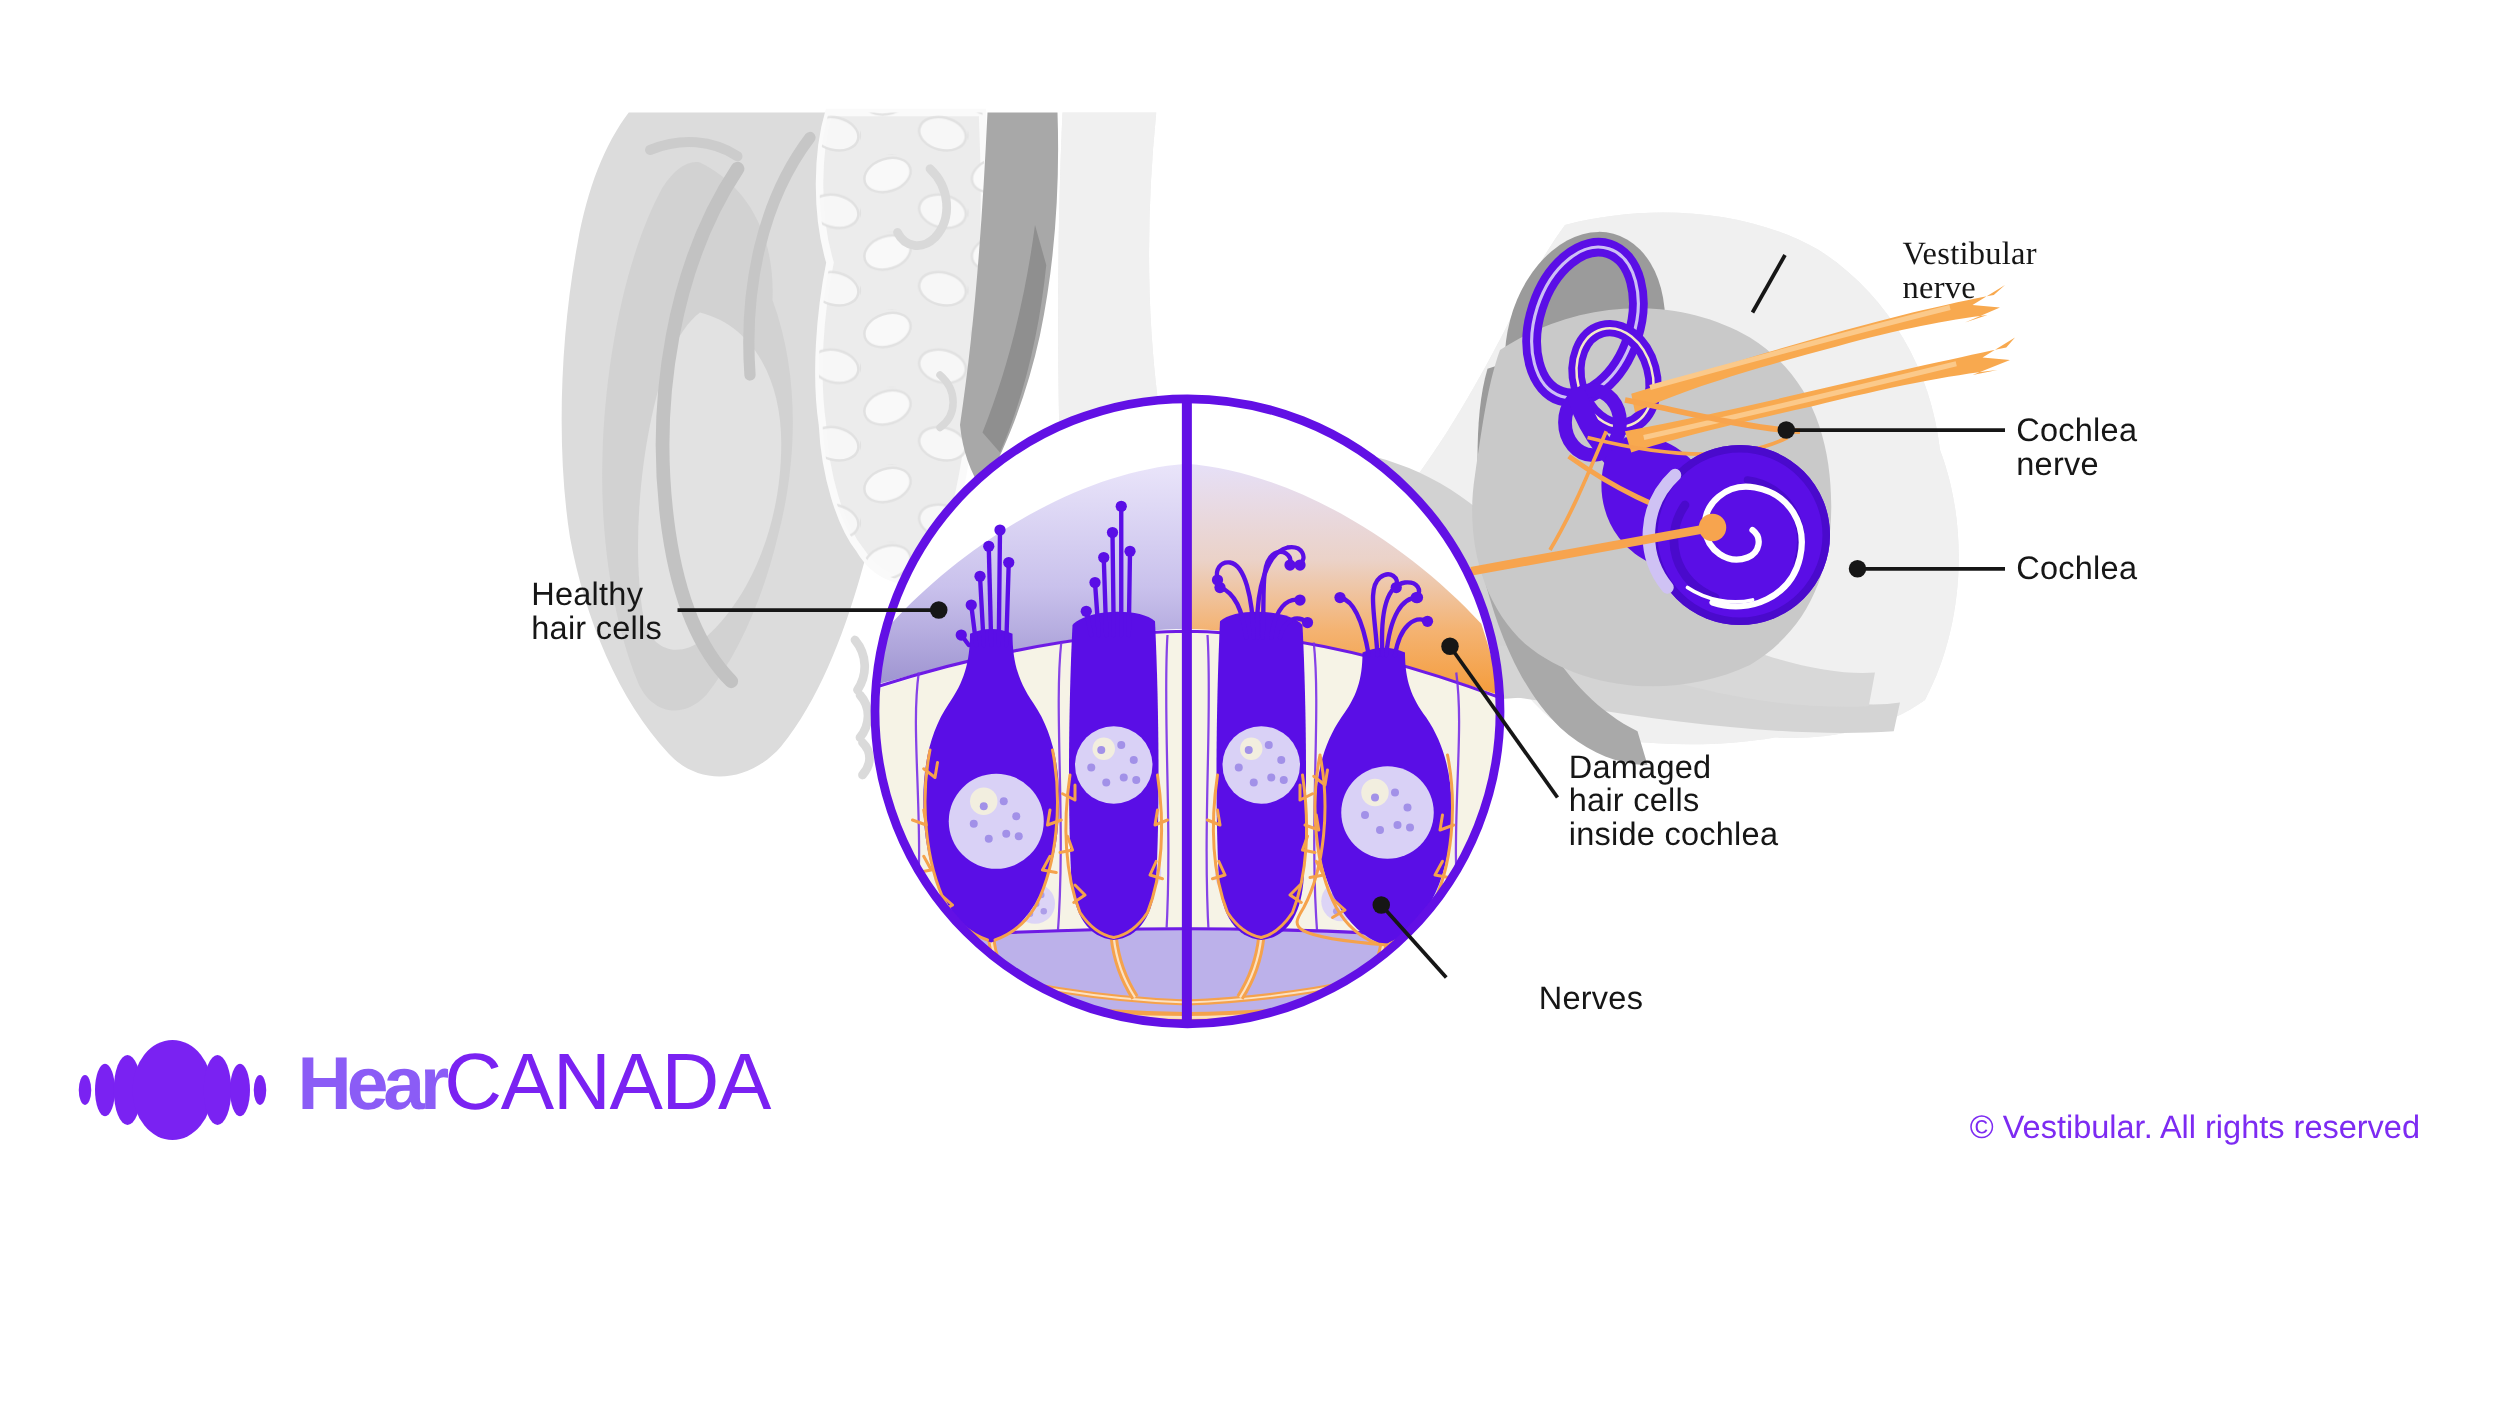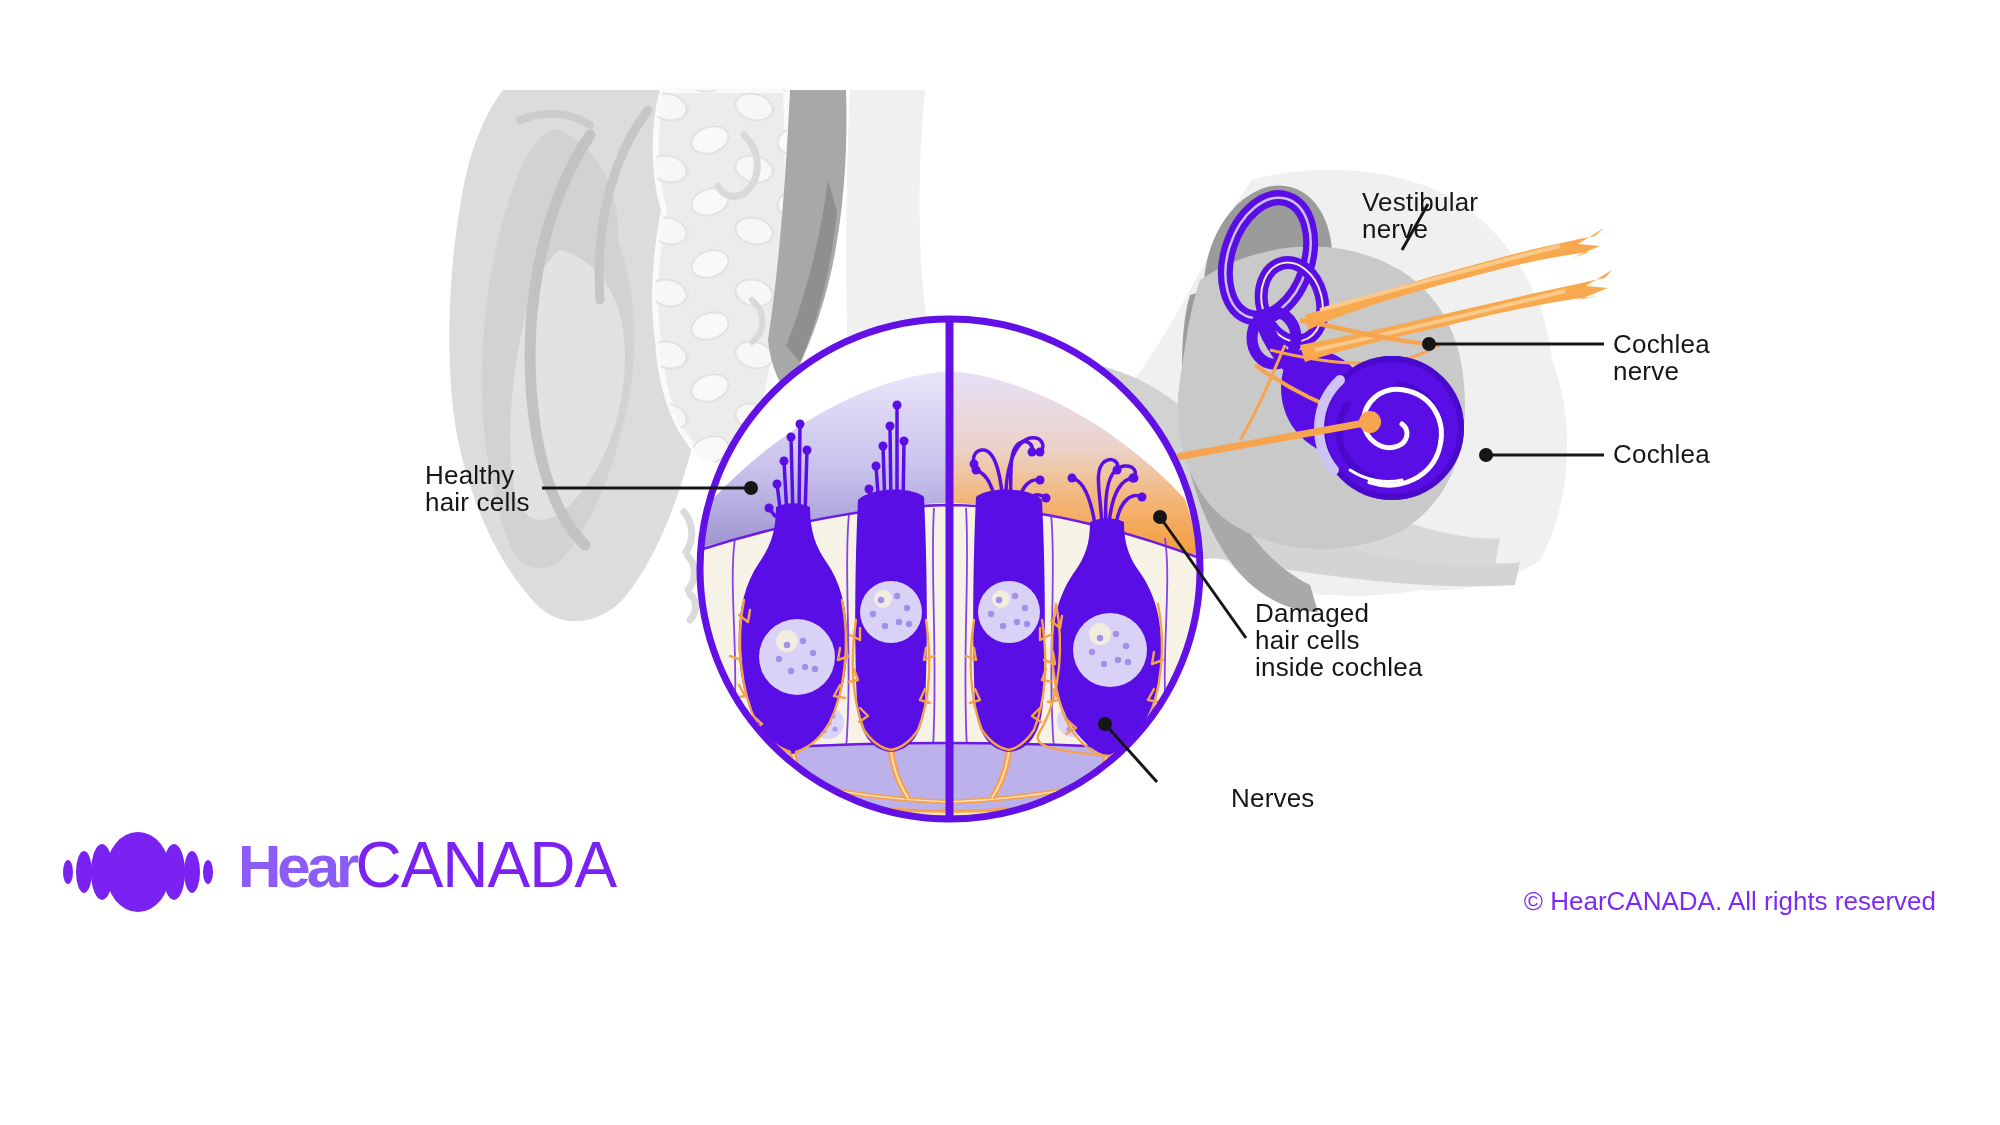--- a/index.html
+++ b/index.html
@@ -298,21 +298,21 @@
     <circle cx="1486" cy="455" r="7" stroke="none"></circle>
     <line x1="1160" y1="517" x2="1246" y2="638"></line>
     <circle cx="1160" cy="517" r="7" stroke="none"></circle>
     <line x1="1105" y1="724" x2="1157" y2="782"></line>
     <circle cx="1105" cy="724" r="7" stroke="none"></circle>
   </g>
 </svg>
 
 <div class="label" style="left:425px;top:462px;">Healthy
 hair cells</div>
-<div class="label" style="left:1362px;top:189px;">Vestibular
+<div class="label" style="left:1522px;top:189px;font-family:Liberation Serif, serif;">Vestibular
 nerve</div>
 <div class="label" style="left:1613px;top:331px;">Cochlea
 nerve</div>
 <div class="label" style="left:1613px;top:441px;">Cochlea</div>
 <div class="label" style="left:1255px;top:600px;">Damaged
 hair cells
 inside cochlea</div>
 <div class="label" style="left:1231px;top:785px;">Nerves</div>
 
 <div class="logo">
@@ -326,14 +326,14 @@
       <ellipse cx="134" cy="46" rx="8" ry="21"></ellipse>
       <ellipse cx="150" cy="46" rx="5" ry="12"></ellipse>
     </g>
   </svg>
 </div>
 <div class="logo-words">
   <span class="brand-bold">Hear</span>
   <span class="brand-light">CANADA</span>
 </div>
 
-<div class="copyright">© HearCANADA. All rights reserved</div>
+<div class="copyright">© Vestibular. All rights reserved</div>
 </div>
 
 </body></html>

